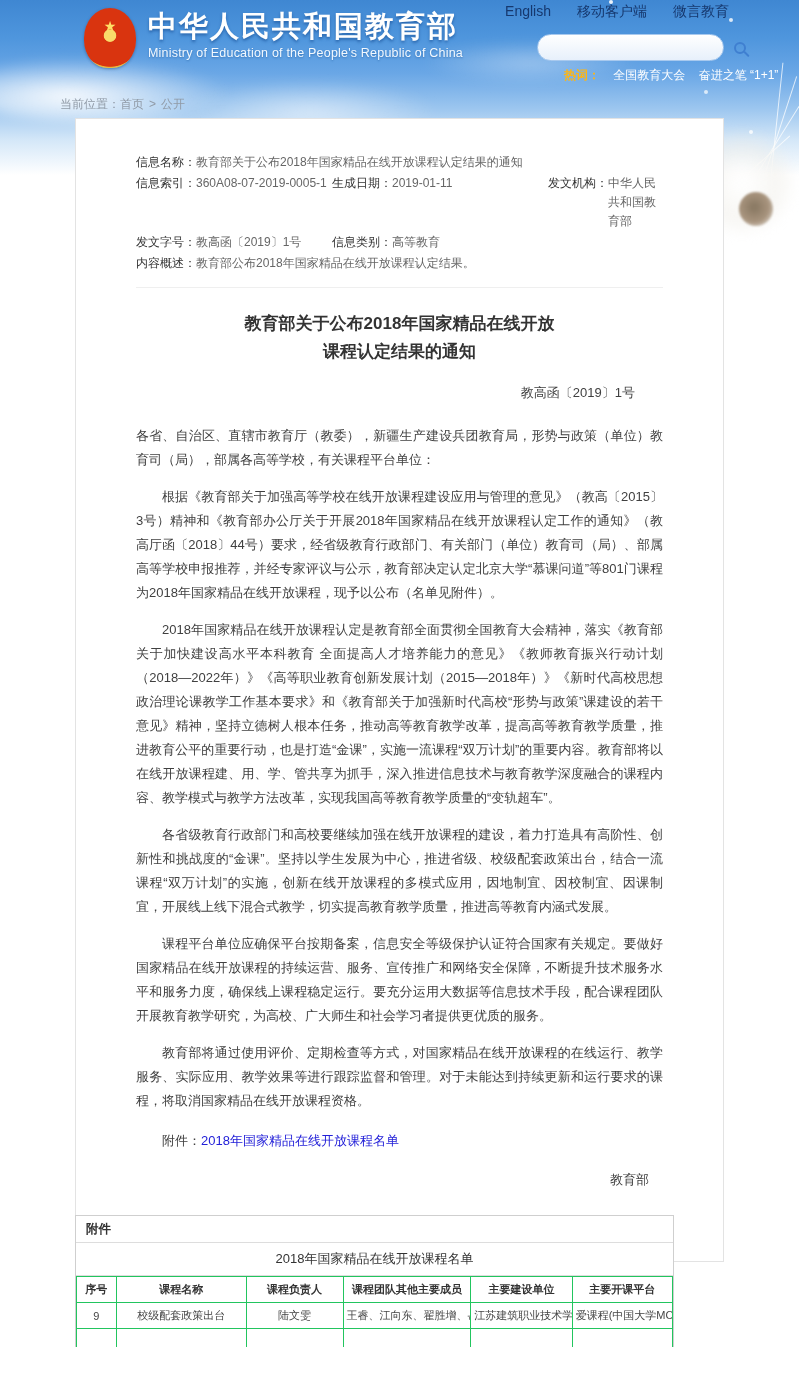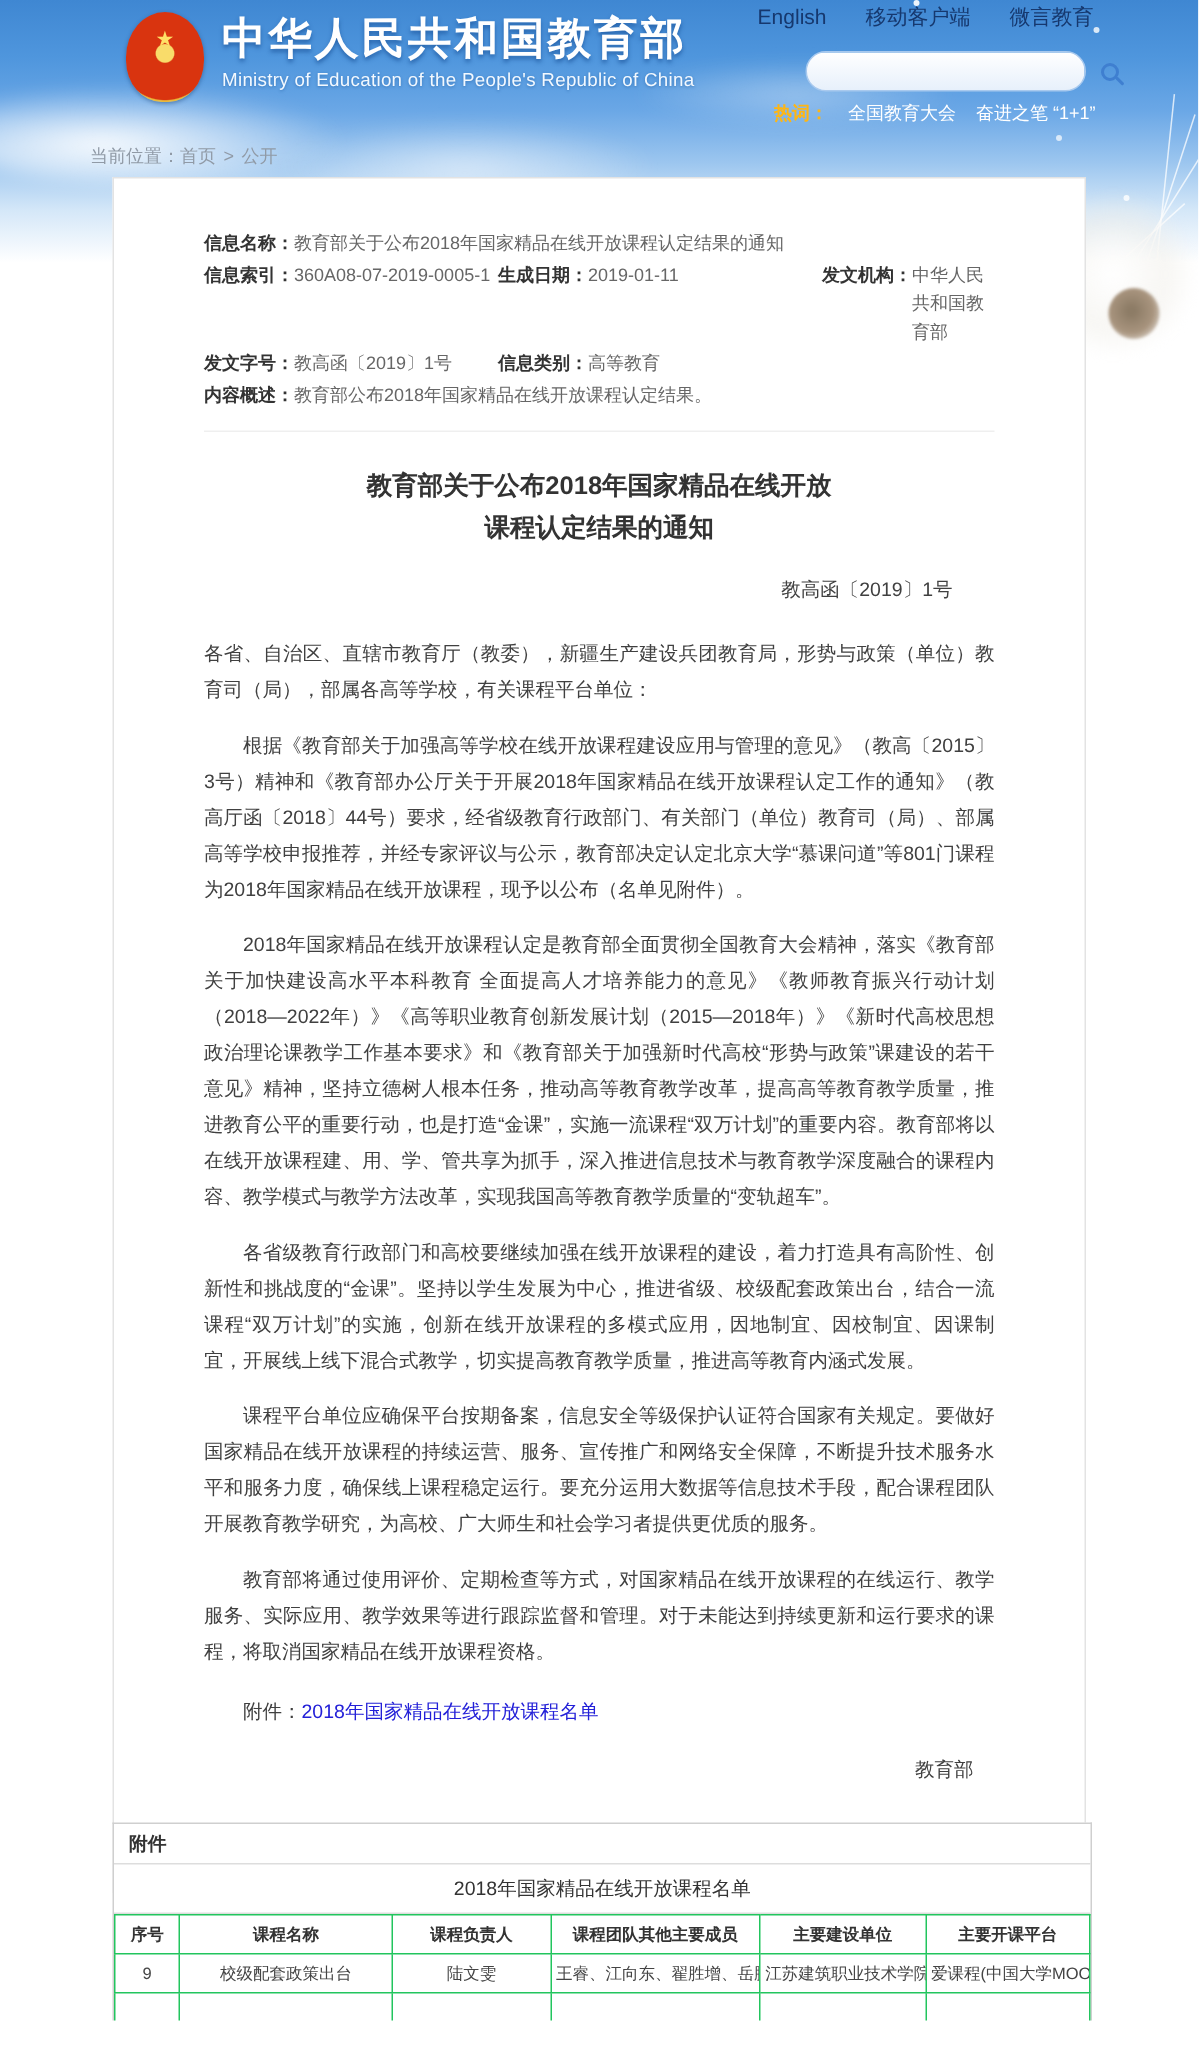--- a/index.html
+++ b/index.html
@@ -53,56 +53,56 @@
   .search { position:absolute; left:537px; top:34px; z-index:3; width:187px; height:27px; border-radius:14px;
             border:1px solid #a8c9ee; background:linear-gradient(#ffffff,#e7f0fb);
             display:flex; align-items:center; }
   .search input { flex:1; height:100%; border:none; outline:none; background:transparent; padding:0 10px;
                   font-size:13px; color:#333; font-family:inherit; }
   .mag { width:12px; height:12px; border:2px solid #3f7fd0; border-radius:50%; position:relative;
          margin-right:10px; flex:none; cursor:pointer; }
   .mag::after { content:""; position:absolute; width:7px; height:2px; background:#3f7fd0;
                 transform:rotate(45deg); right:-6px; bottom:-3px; border-radius:1px; }
 
-  .hotline { position:absolute; left:516px; top:67px; z-index:3; font-size:12px; white-space:nowrap; }
+  .hotline { position:absolute; left:564px; top:67px; z-index:3; font-size:12px; white-space:nowrap; }
   .hot-label { color:#ffb612; font-weight:bold; }
   .hotline a { color:#ffffff; text-decoration:none; margin-left:10px; }
 
   
   .crumb { position:absolute; left:60px; top:96px; z-index:3; font-size:12px; color:#909aa6; }
   .crumb a { color:#909aa6; text-decoration:none; }
   .crumb .sep { margin:0 5px; }
 
   
   .main { position:absolute; left:75px; top:118px; z-index:2; width:649px; background:#fff;
           border:1px solid #e3e3e3; padding:34px 60px 20px 60px; }
 
   .meta { font-size:12px; line-height:19px; padding-bottom:12px; border-bottom:1px solid #efefef; }
   .meta-row { display:flex; margin-bottom:2px; }
-  .m-label { font-weight:bold; color:#333; white-space:nowrap; }
+  .m-label { font-weight:normal; color:#333; white-space:nowrap; }
   .m-val { color:#666; }
   .cellA { width:196px; flex:none; display:flex; }
   .cellB { width:150px; flex:none; display:flex; }
   .cellC { margin-left:66px; display:flex; }
 
   .doc-title { margin-top:22px; text-align:center; font-size:17px; font-weight:bold; color:#333; line-height:28px; }
   .doc-num { margin-top:18px; text-align:right; padding-right:28px; font-size:13px; color:#404040; }
 
   .body-text p { font-size:13px; color:#404040; line-height:24px; text-align:justify; margin-top:13px; }
   .body-text p.first { margin-top:22px; }
   .body-text p.indent { text-indent:2em; }
 
   .attach-line { margin-top:16px; font-size:13px; color:#404040; text-indent:2em; line-height:24px; }
   .attach-line a { color:#2320d8; text-decoration:none; }
 
   .sign { margin-top:18px; text-align:right; padding-right:14px; font-size:13px; color:#404040; }
   .doc-date { margin-top:34px; text-align:right; padding-right:10px; font-size:13px; color:#404040; }
 
   
-  .attach-block { position:absolute; left:75px; top:1215px; z-index:2; width:653px; background:#fff;
+  .attach-block { position:absolute; left:75px; top:1215px; z-index:2; width:599px; background:#fff;
                   border:1px solid #cfcfcf; border-bottom:none; font-size:12px; color:#333; }
   .ab-row1 { padding:5px 10px 4px; font-weight:bold; font-size:12.5px; border-bottom:1px solid #ddd; }
   .ab-row2 { padding:7px 10px; text-align:center; font-size:13px; border-bottom:1px solid #ddd; }
   .ab-row3 { padding:8px 8px 6px; font-weight:bold; font-size:11.5px; }
   .ab-table { width:100%; border-collapse:collapse; table-layout:fixed; }
   .ab-table th, .ab-table td { border:1px solid #22c55e; font-size:11px; padding:5px 3px; text-align:center;
                                overflow:hidden; white-space:nowrap; }
   .ab-table th { font-weight:bold; color:#333; background:#fff; }
   .ab-table td { color:#444; }
   .ab-table tr.empty td { height:18px; border-bottom:none; }

